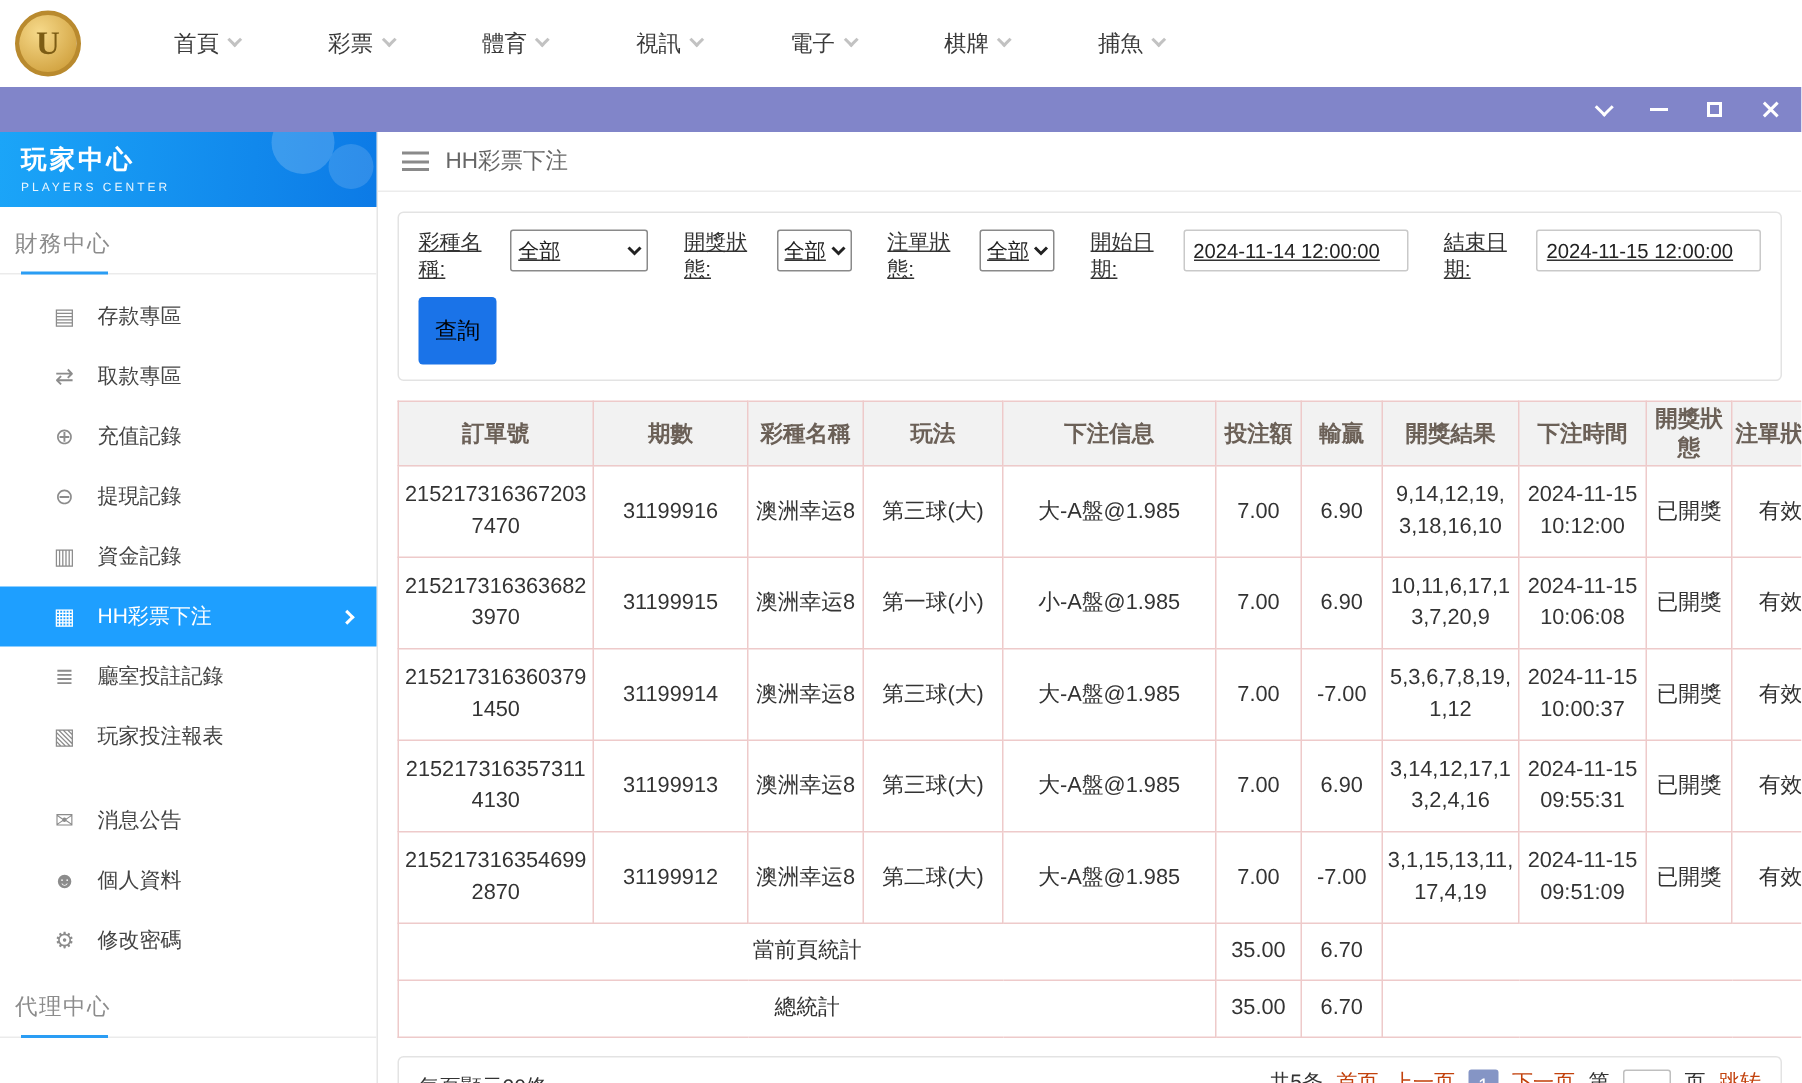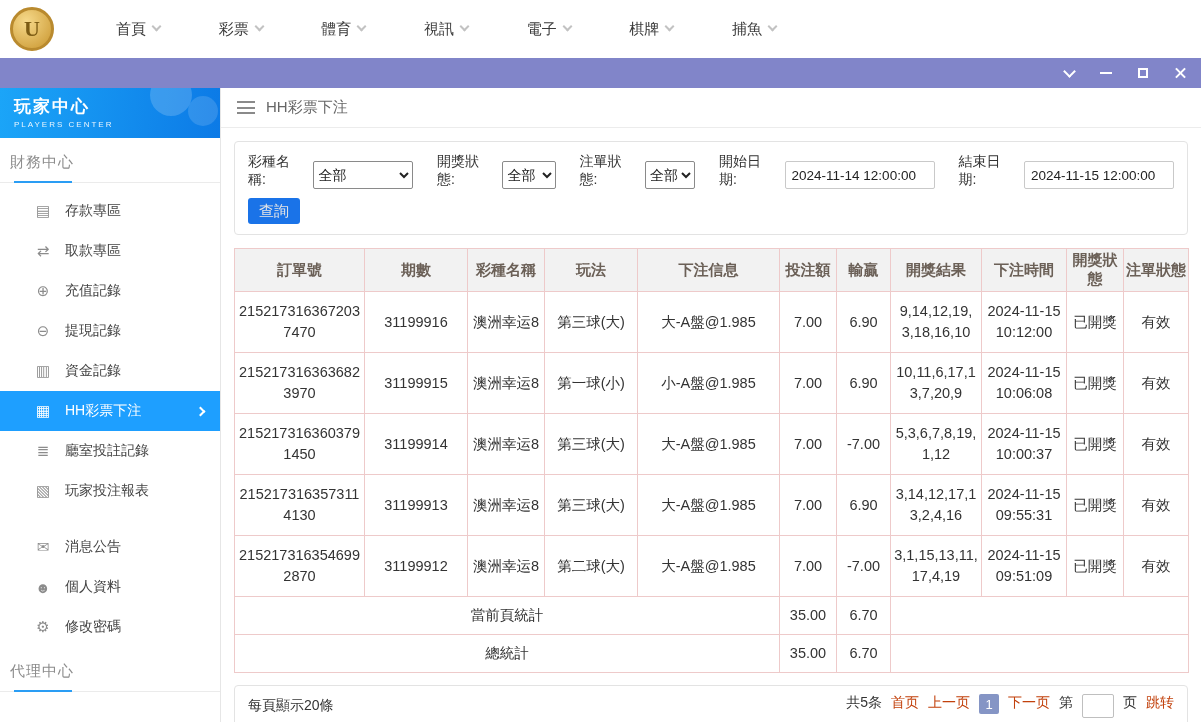--- a/index.html
+++ b/index.html
@@ -29,21 +29,21 @@
   .tb-min { width:12px; height:2px; background:#fff; cursor:pointer; }
   .tb-max { width:10px; height:10px; border:2px solid #fff; cursor:pointer; }
   .tb-close { position:relative; width:13px; height:13px; cursor:pointer; }
   .tb-close::before,.tb-close::after { content:''; position:absolute; top:5px; left:0;
     width:13px; height:2px; background:#fff; }
   .tb-close::before { transform:rotate(45deg); }
   .tb-close::after { transform:rotate(-45deg); }
 
   
   .layout { display:flex; height:634px; }
-  .sidebar { width:221px; background:#fff; border-right:1px solid #e6e6e6; flex:none; }
+  .sidebar { width:252px; background:#fff; border-right:1px solid #e6e6e6; flex:none; }
   .side-head { height:50px; background:linear-gradient(95deg,#1ba5f8,#0c7ae6);
     padding:7px 0 0 14px; position:relative; overflow:hidden; }
   .side-head::before { content:''; position:absolute; right:28px; top:-14px; width:42px;
     height:42px; border-radius:50%; background:rgba(255,255,255,.18); }
   .side-head::after { content:''; position:absolute; right:2px; top:8px; width:30px;
     height:30px; border-radius:50%; background:rgba(255,255,255,.14); }
   .side-title { color:#fff; font-size:17px; font-weight:bold; letter-spacing:2px; }
   .side-sub { color:rgba(255,255,255,.9); font-size:8px; letter-spacing:2px; margin-top:2px; }
   .section-head { padding:15px 10px 10px; font-size:15px; color:#8c8c8c;
     border-bottom:1px solid #ebebeb; position:relative; letter-spacing:1px; }
@@ -63,32 +63,32 @@
   .main { flex:1; background:#fff; overflow:hidden; display:flex; flex-direction:column; }
   .crumb { height:40px; display:flex; align-items:center; gap:11px; padding-left:16px;
     border-bottom:1px solid #ececec; color:#666; font-size:15px; flex:none; }
   .ham { width:18px; height:13px; border-top:2px solid #8a8a8a; border-bottom:2px solid #8a8a8a;
     position:relative; }
   .ham::after { content:''; position:absolute; left:0; top:3.5px; width:18px; height:2px;
     background:#8a8a8a; }
   .content { padding:13px 13px 0; }
 
   .filter-panel { border:1px solid #e3e3e3; border-radius:4px; padding:11px 13px 10px; }
-  .filter-row { display:flex; align-items:flex-end; gap:16px; font-size:14px; color:#333;
-    flex-wrap:nowrap; }
+  .filter-row { display:flex; align-items:flex-start; gap:16px; font-size:14px; color:#333;
+    flex-wrap:nowrap;text-decoration:underline; }
   .filter-row label { margin-left:8px; }
   .filter-row label:first-child { margin-left:0; }
   select { height:28px; font-size:14px; border:1px solid #8a8a8a; border-radius:2px;
     background:#fff; color:#222; font-family:inherit; }
   .sel-wide { width:120px; }
   .sel-mid { width:64px; }
   .sel-small { width:58px; }
   .date-input { width:150px; height:28px; border:1px solid #c9c9c9; border-radius:2px;
     font-size:13.5px; color:#222; padding:0 6px; font-family:inherit; }
-  .query-btn { margin-top:9px; width:52px; height:26px; background:#1a73e8; color:#e5e5e5;
+  .query-btn { margin-top:9px; width:52px; height:45px; background:#1a73e8; color:#000000;
     border:none; border-radius:3px; font-size:15px; cursor:pointer; font-family:inherit; }
 
   
   .bet-table { width:100%; border-collapse:collapse; table-layout:fixed; margin-top:13px; }
   .bet-table th, .bet-table td { border:1px solid #eecaca; text-align:center;
     vertical-align:middle; }
   .bet-table th { background:#f2f2f2; height:42px; font-size:15px; color:#6b6057;
     font-weight:bold; padding:2px; }
   .bet-table td { font-size:14.5px; color:#333; padding:9px 3px; line-height:1.45; }
   .bet-table tbody td:nth-child(1),

